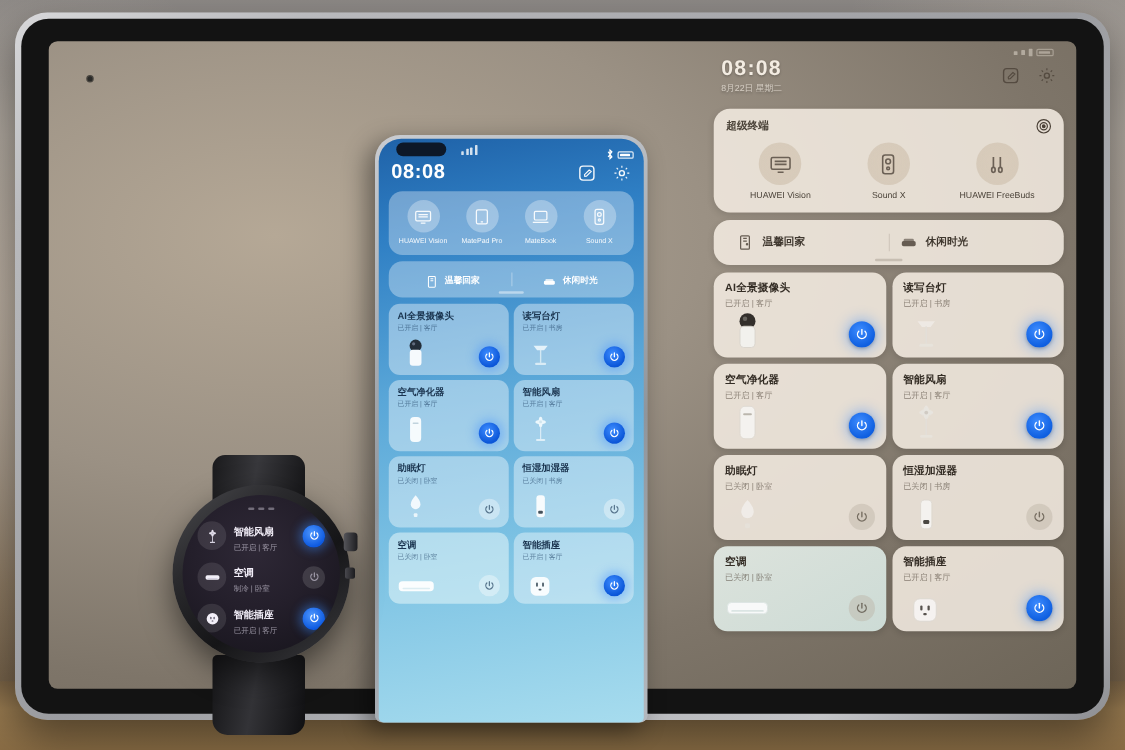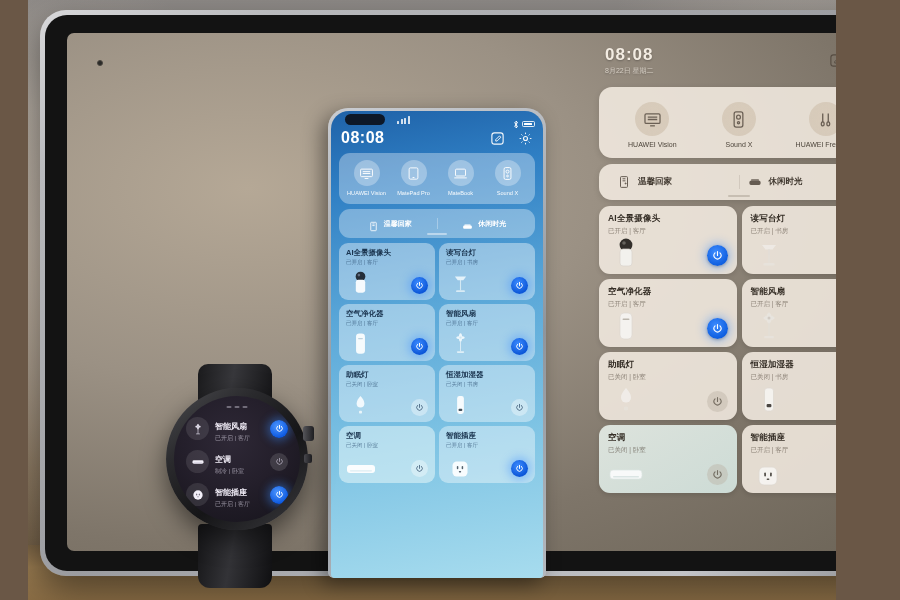--- a/index.html
+++ b/index.html
@@ -1,21 +1,21 @@
 <!DOCTYPE html>
 <html><head>
 <meta charset="utf-8">
 <style>
   * { box-sizing: border-box; margin: 0; padding: 0; }
   body {
     width: 900px; height: 600px; overflow: hidden;
     font-family: "Liberation Sans", "DejaVu Sans", sans-serif;
     background: #6a5746;
   }
-  .scene { position: relative; width: 808px; height: 600px; overflow: hidden; margin-left: 28px; }
+  .scene { position: relative; width: 900px; height: 600px; overflow: hidden; }
 
   
   .desk {
     position: absolute; inset: 0;
     background:
       linear-gradient(180deg, #8d8986 0%, #a09a93 18%, #9a9086 40%, #8a7d6e 62%, #7d6a52 78%, #6d5a42 100%);
   }
   .desk-wood {
     position: absolute; left: 0; right: 0; top: 545px; bottom: 0;
     background: linear-gradient(180deg, #7a6345 0%, #96794f 40%, #8a6d45 100%);
@@ -362,20 +362,21 @@
               <span class="hicon">
                 <svg viewBox="0 0 24 24" fill="none" stroke="#4a4036" stroke-width="1.8">
                   <circle cx="12" cy="12" r="3.2"></circle>
                   <path d="M12 2.5v2.6M12 18.9v2.6M21.5 12h-2.6M5.1 12H2.5M18.7 5.3l-1.8 1.8M7.1 16.9l-1.8 1.8M18.7 18.7l-1.8-1.8M7.1 7.1L5.3 5.3" stroke-width="1.5"></path>
                 </svg>
               </span>
             </div>
           </div>
 
           <div class="superdev">
+            <div class="superdev-title">超级终端</div>
             <span class="superdev-target">
               <svg viewBox="0 0 24 24" fill="none" stroke="#4a4036" stroke-width="1.6">
                 <circle cx="12" cy="12" r="9.2"></circle>
                   <circle cx="12" cy="12" r="5"></circle>
                   <circle cx="12" cy="12" r="1.8" fill="#4a4036"></circle>
               </svg>
             </span>
             <div class="superdev-row">
 
               <div class="sd-item">

